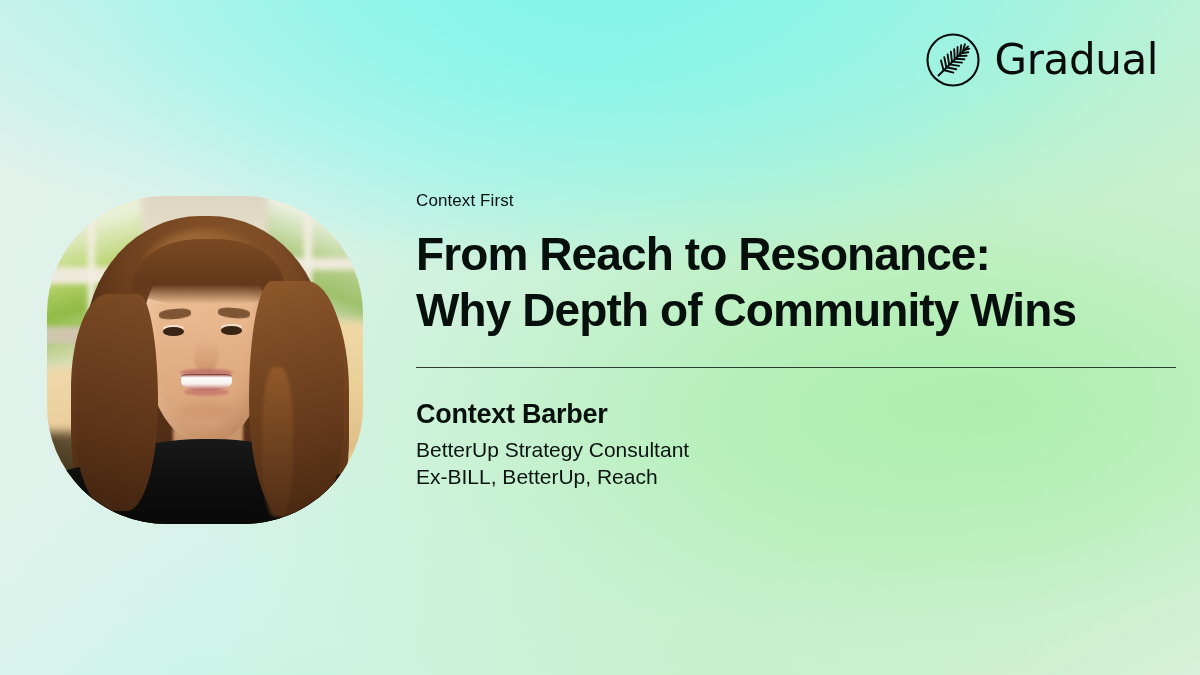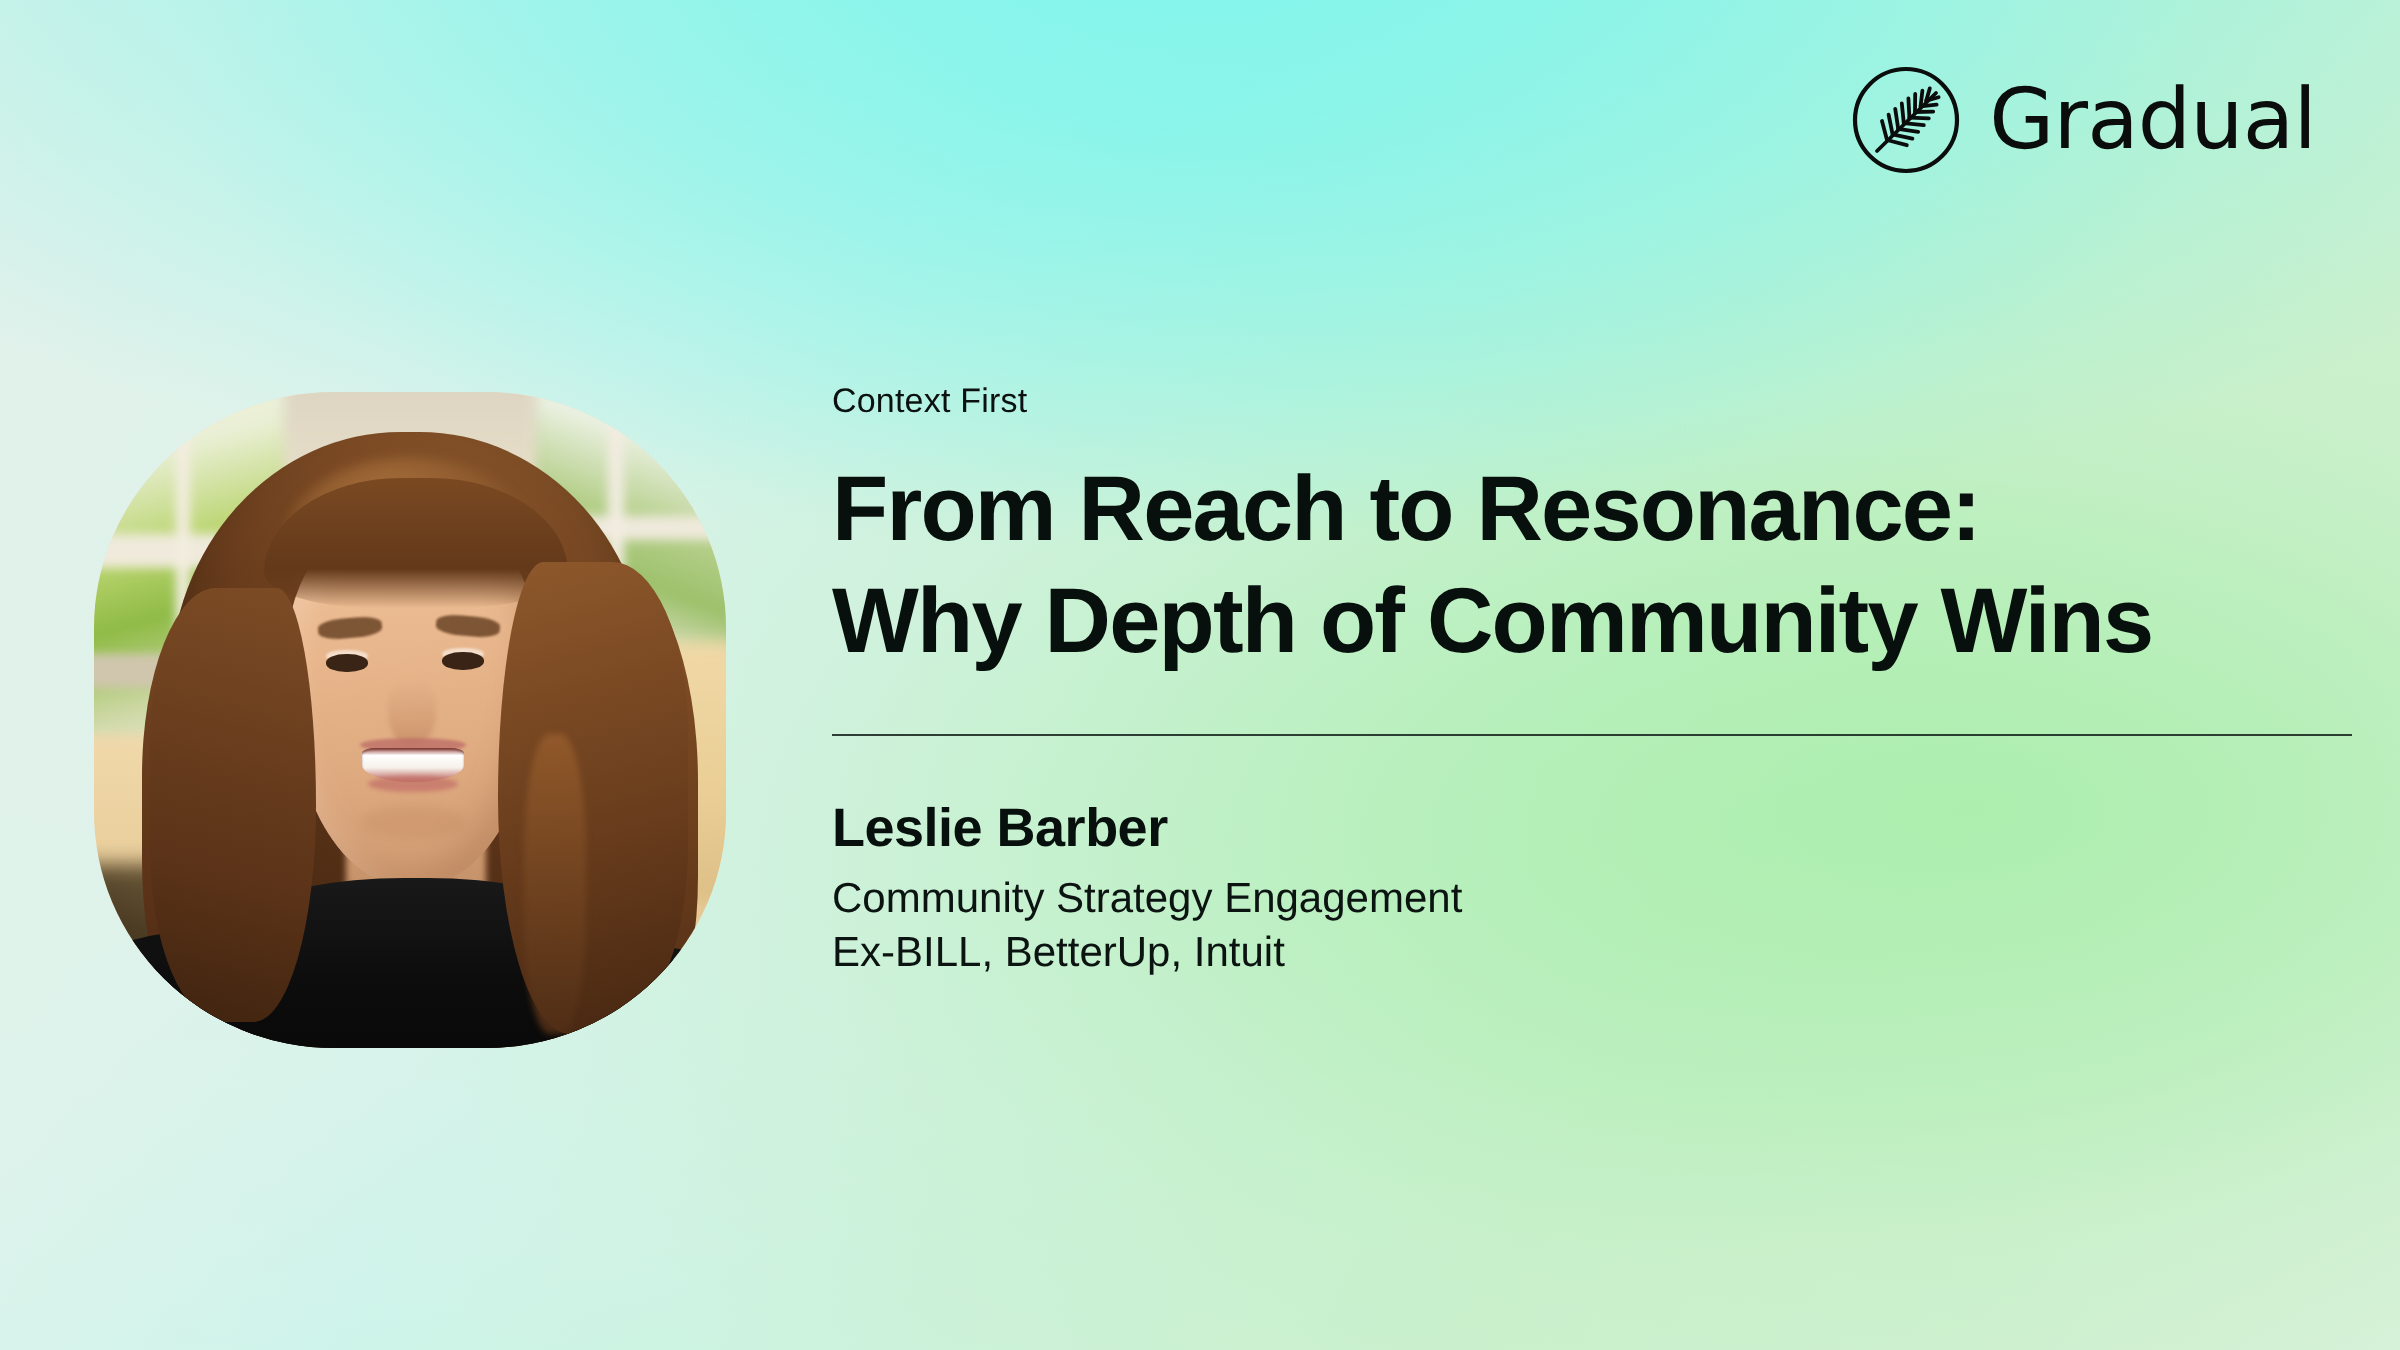--- a/index.html
+++ b/index.html
@@ -268,17 +268,17 @@
     <div class="ph-strand"></div>
   </div>
 </div>
 
 <div class="content">
   <div class="eyebrow">Context First</div>
   <h1 class="title">From Reach to Resonance:
 Why Depth of Community Wins</h1>
   <div class="divider"></div>
   <div class="speaker">
-    <div class="speaker-name">Leslie Barber</div>
-    <div class="speaker-role">Community Strategy Engagement</div>
-    <div class="speaker-prev">Ex-BILL, BetterUp, Intuit</div>
+    <div class="speaker-name">Context Barber</div>
+    <div class="speaker-role">BetterUp Strategy Consultant</div>
+    <div class="speaker-prev">Ex-BILL, BetterUp, Reach</div>
   </div>
 </div>
 
 </body></html>

